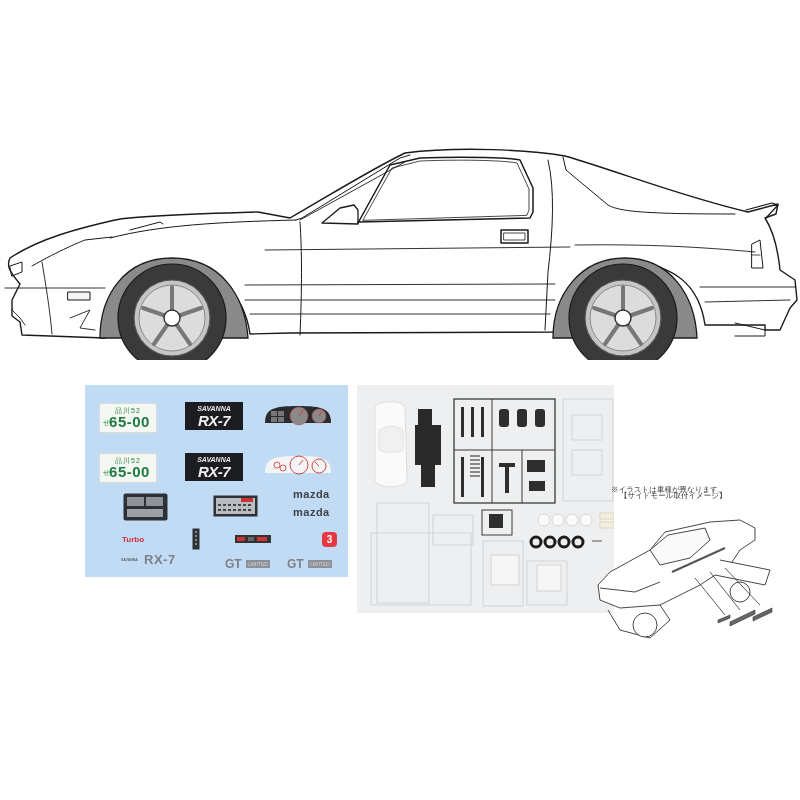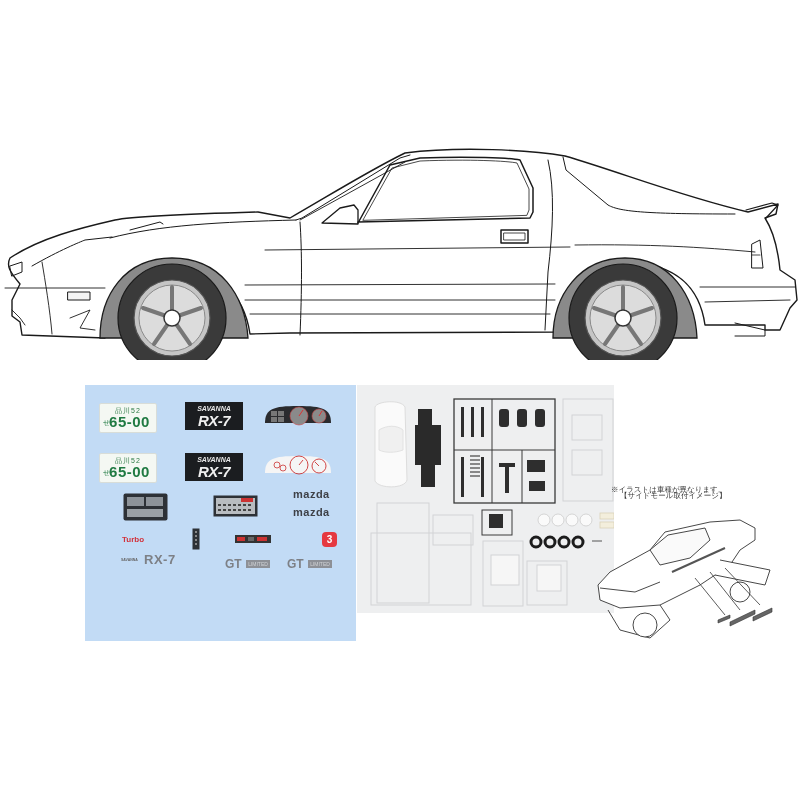--- a/index.html
+++ b/index.html
@@ -1,19 +1,19 @@
 <!DOCTYPE html>
 <html><head>
 <meta charset="utf-8">
 <style>
   html, body { margin:0; padding:0; }
   body { width:800px; height:800px; background:#ffffff; position:relative; overflow:hidden; font-family:"Liberation Sans", sans-serif; }
   .abs { position:absolute; }
   #car-illustration { position:absolute; left:0; top:140px; width:800px; height:220px; }
-  #decal-sheet { position:absolute; left:85px; top:385px; width:263px; height:256px; background:#c2dbf5;padding-left:8px; }
+  #decal-sheet { position:absolute; left:85px; top:385px; width:263px; height:192px; background:#c2dbf5; }
   #kit-photo { position:absolute; left:357px; top:385px; width:257px; height:228px; background:#eeeff0;text-align:right; }
   .plate { position:absolute; width:56px; height:28px; background:#f4f8f3; border:1px solid #d8ddd8; border-radius:2px; }
   .plate .top { position:absolute; left:0; right:0; top:2px; text-align:center; font-size:7px; color:#2c7a45; letter-spacing:1px; }
   .plate .num { position:absolute; left:3px; right:0; top:9px; text-align:center; font-size:15px; font-weight:bold; color:#1f7a42; letter-spacing:0.5px; }
   .plate .kana { position:absolute; left:3px; top:14px; font-size:7px; color:#1f7a42; }
   .rx7-badge { position:absolute; width:58px; height:28px; background:#1b1d20; }
   .rx7-badge .savanna { position:absolute; left:0; right:0; top:3px; text-align:center; font-size:7px; font-style:italic; font-weight:bold; color:#e8e8e8; }
   .rx7-badge .model { position:absolute; left:0; right:0; top:10px; text-align:center; font-size:15px; font-style:italic; font-weight:bold; color:#f0f0f0; letter-spacing:-0.5px; }
   .txt-logo { position:absolute; font-weight:bold; }
   .annot { position:absolute; font-size:7.5px; color:#333; white-space:nowrap; }

